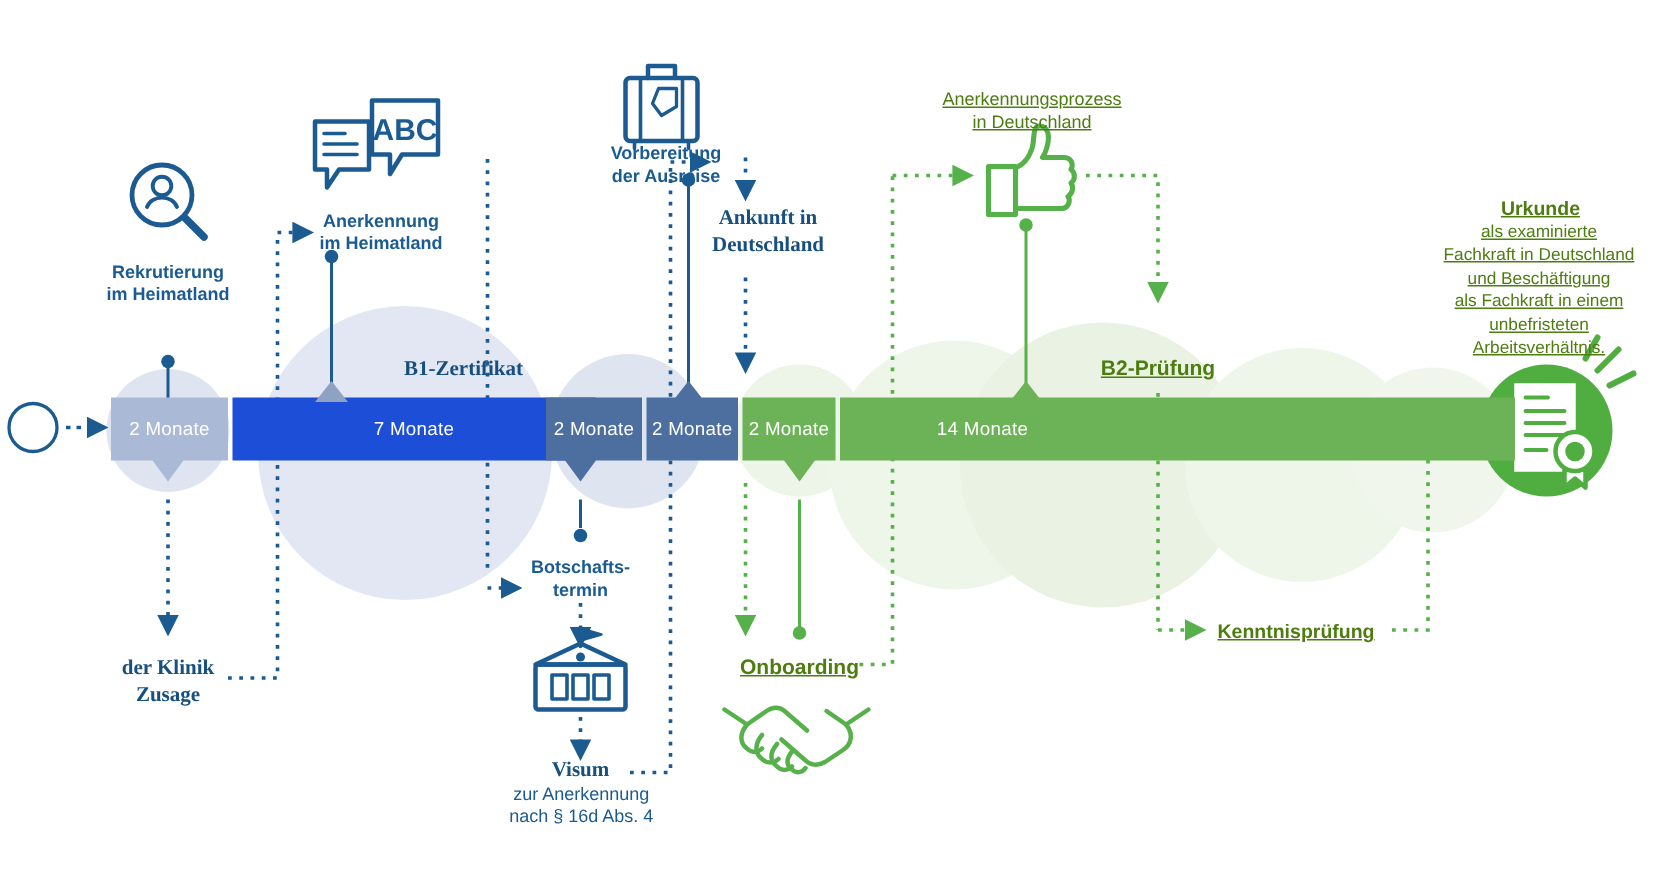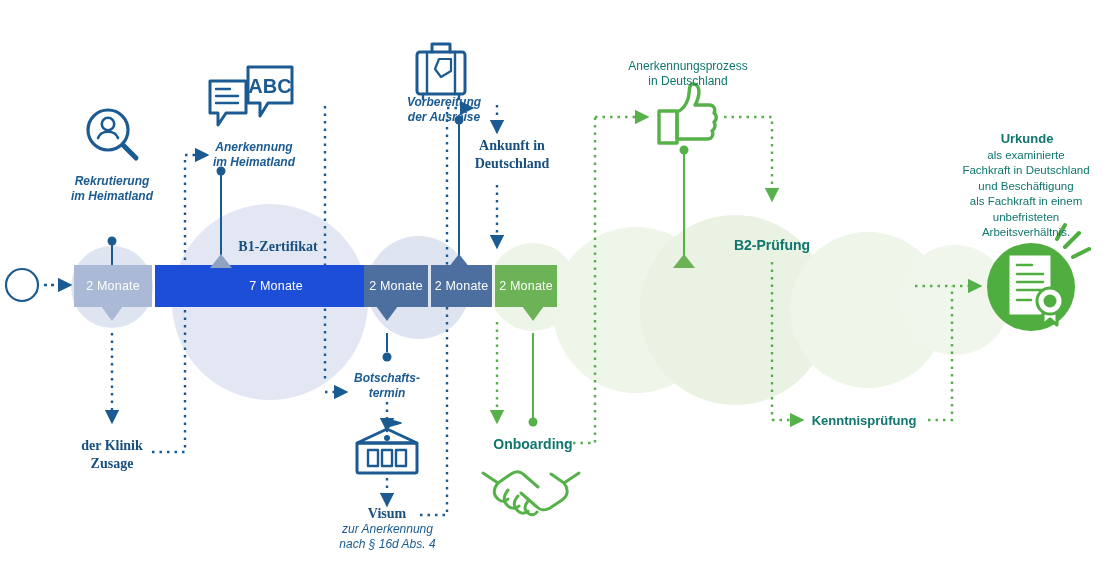--- a/index.html
+++ b/index.html
@@ -20,23 +20,23 @@
   }
   
   .notch-down{position:absolute;top:306px;width:0;height:0;
      border-left:11px solid transparent;border-right:11px solid transparent;}
   
   .notch-up{position:absolute;top:254px;width:0;height:0;
      border-left:11px solid transparent;border-right:11px solid transparent;}
 
   
   .lbl{position:absolute;text-align:center;line-height:1.28;}
-  .blue{color:#1b5b92;font-style:italic;}
+  .blue{color:#1b5b92;}
   .bluedark{color:#174f7f;font-family:Liberation Serif, serif;}
-  .green{color:#0f766e;}
+  .green{color:#4d7c0f;text-decoration:underline;}
   .b{font-weight:bold;}
   .t13{font-size:13px;}
   .t12{font-size:12px;}
   .t11{font-size:11.5px;}
   .t14{font-size:14px;}
 
   svg.ov{position:absolute;left:0;top:0;width:1110px;height:581px;overflow:visible;pointer-events:none;}
 </style>
 </head>
 <body>
@@ -193,38 +193,41 @@
   <div class="seg" style="left:431px;width:61px;background:#4d6fa0;">
     <span>2 Monate</span>
   </div>
   <div class="notch-up" style="left:448px;border-bottom:14px solid #4d6fa0;"></div>
 
   <div class="seg" style="left:495px;width:62px;background:#6cb257;">
     <span>2 Monate</span>
   </div>
   <div class="notch-down" style="left:522px;border-top:15px solid #6cb257;"></div>
 
+  <div class="seg" style="left:560px;width:450px;background:#6cb257;">
+    <span style="position:relative;left:-130px;">14 Monate</span>
+  </div>
   <div class="notch-up" style="left:673px;border-bottom:14px solid #6cb257;"></div>
 
   <div class="lbl blue b t12" style="left:32px;top:174px;width:160px;">
     <div>Rekrutierung</div>
     <div>im Heimatland</div>
   </div>
 
   <div class="lbl bluedark b t14" style="left:32px;top:437px;width:160px;">
     <div>der Klinik</div>
     <div>Zusage</div>
   </div>
 
   <div class="lbl blue b t12" style="left:182px;top:140px;width:144px;">
     <div>Anerkennung</div>
     <div>im Heimatland</div>
   </div>
 
-  <div class="lbl bluedark b t14" style="left:188px;top:238px;width:180px;">
+  <div class="lbl bluedark b t14" style="left:219px;top:238px;width:180px;">
     <div>B1-Zertifikat</div>
   </div>
 
   <div class="lbl blue b t12" style="left:317px;top:371px;width:140px;">
     <div>Botschafts-</div>
     <div>termin</div>
   </div>
 
   <div class="lbl bluedark b t14" style="left:307px;top:505px;width:160px;">
     <div>Visum</div>

